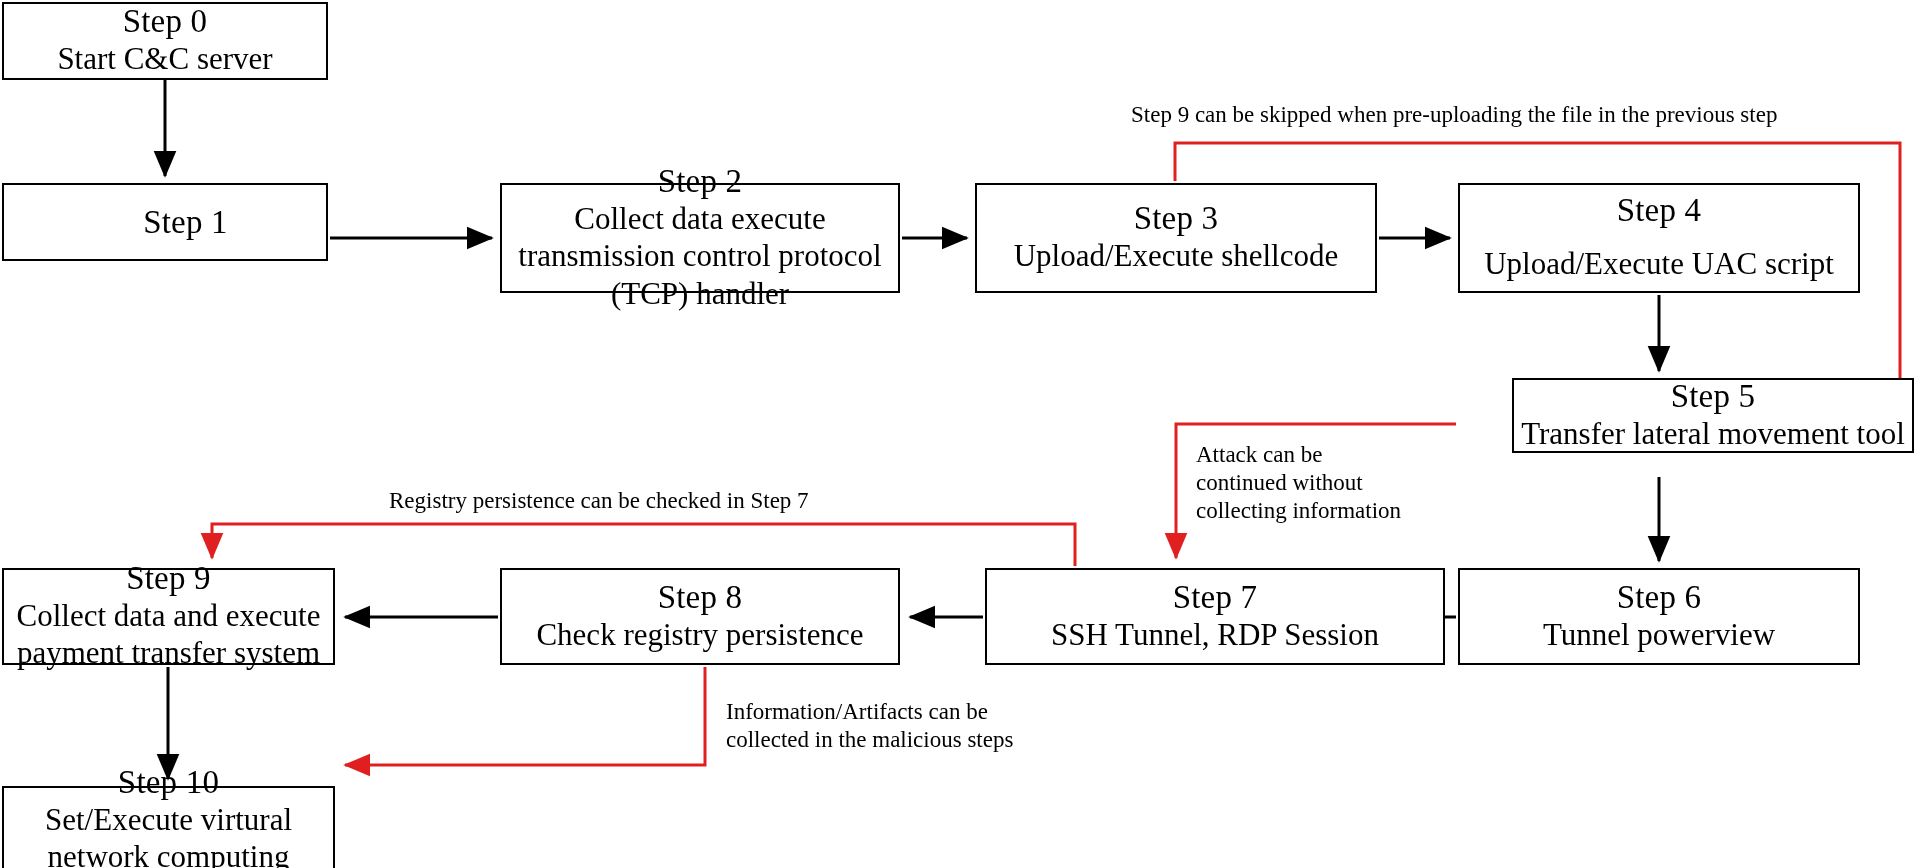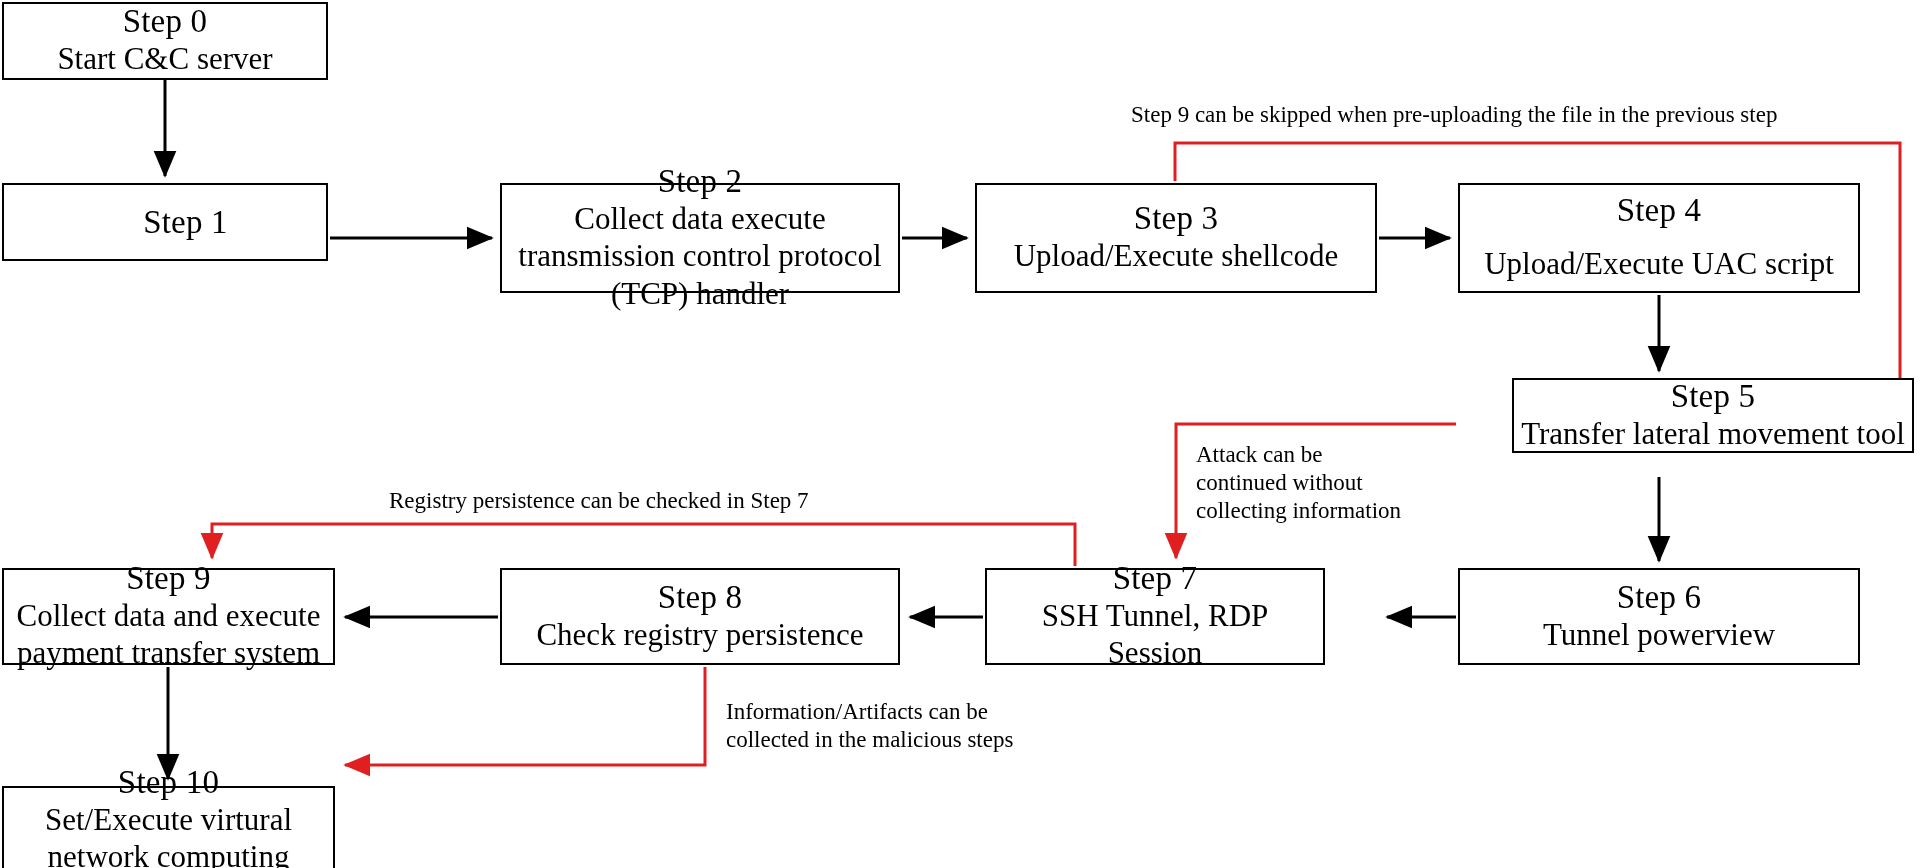--- a/index.html
+++ b/index.html
@@ -130,21 +130,21 @@
   <div class="node" style="left:1512px;top:378px;width:402px;height:75px;">
     <div class="node-title">Step 5</div>
     <div class="node-sub">Transfer lateral movement tool</div>
   </div>
 
   <div class="node" style="left:1458px;top:568px;width:402px;height:97px;">
     <div class="node-title">Step 6</div>
     <div class="node-sub">Tunnel powerview</div>
   </div>
 
-  <div class="node" style="left:985px;top:568px;width:340px;height:97px;">
+  <div class="node" style="left:985px;top:568px;width:460px;height:97px;">
     <div class="node-title">Step 7</div>
     <div class="node-sub">SSH Tunnel, RDP Session</div>
   </div>
 
   <div class="node" style="left:500px;top:568px;width:400px;height:97px;">
     <div class="node-title">Step 8</div>
     <div class="node-sub">Check registry persistence</div>
   </div>
 
   <div class="node" style="left:2px;top:568px;width:333px;height:97px;justify-content:center;">

